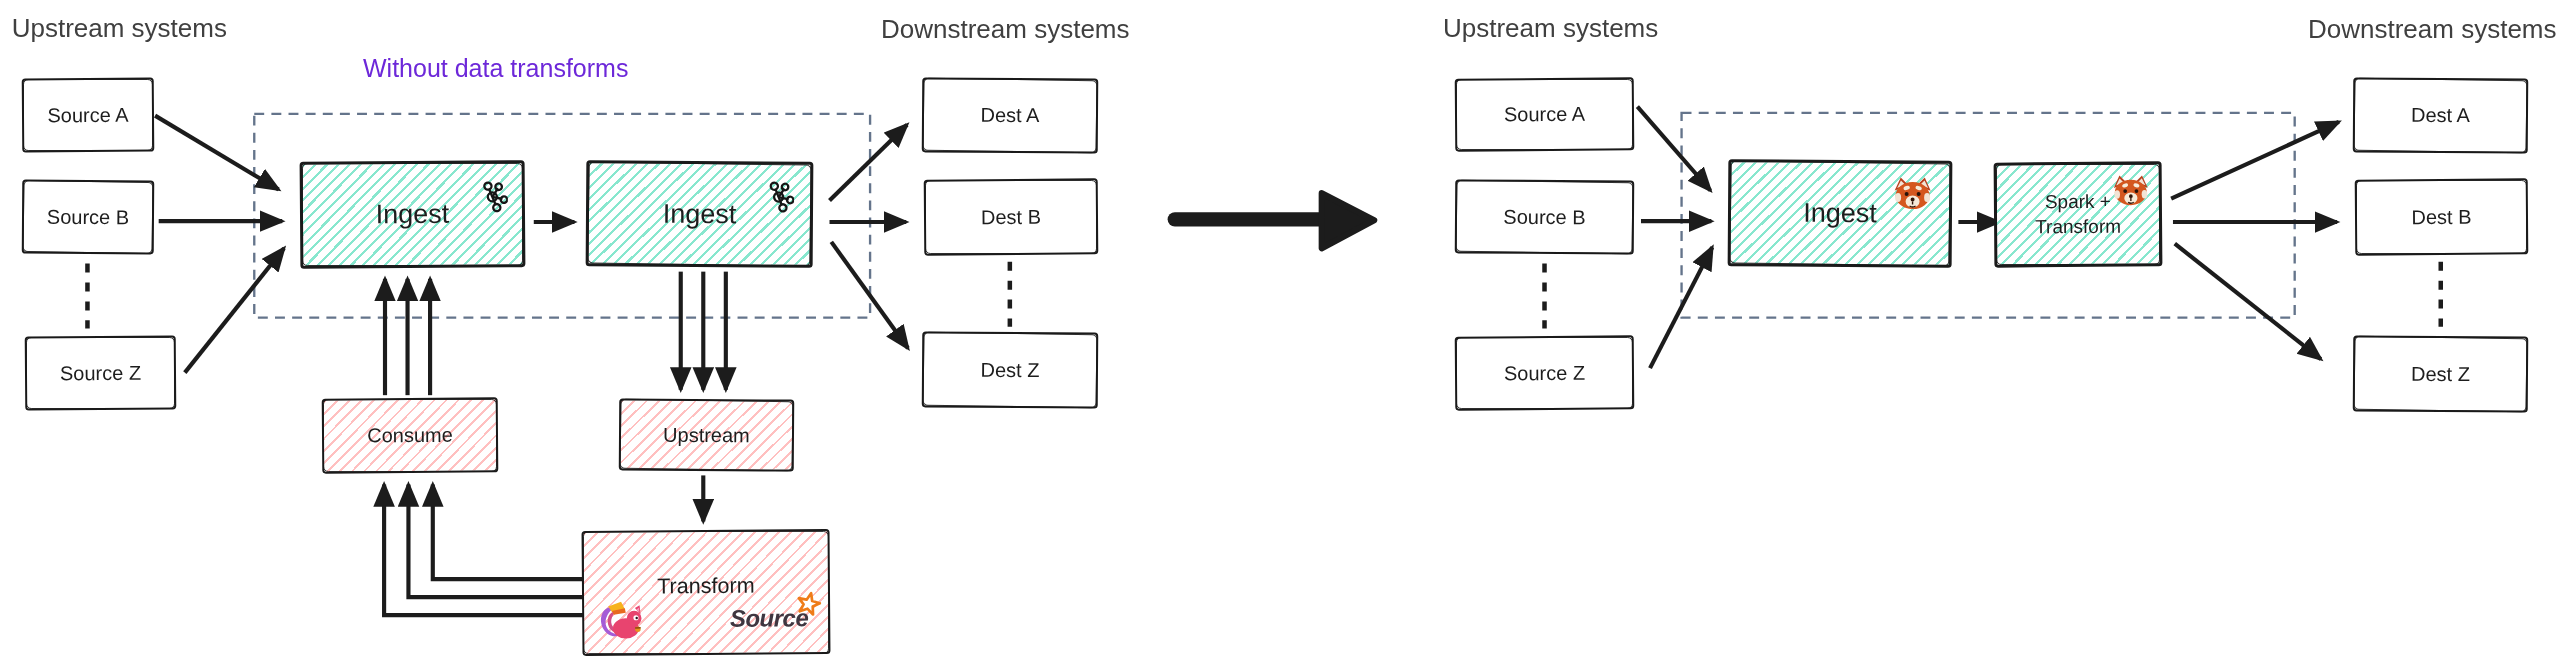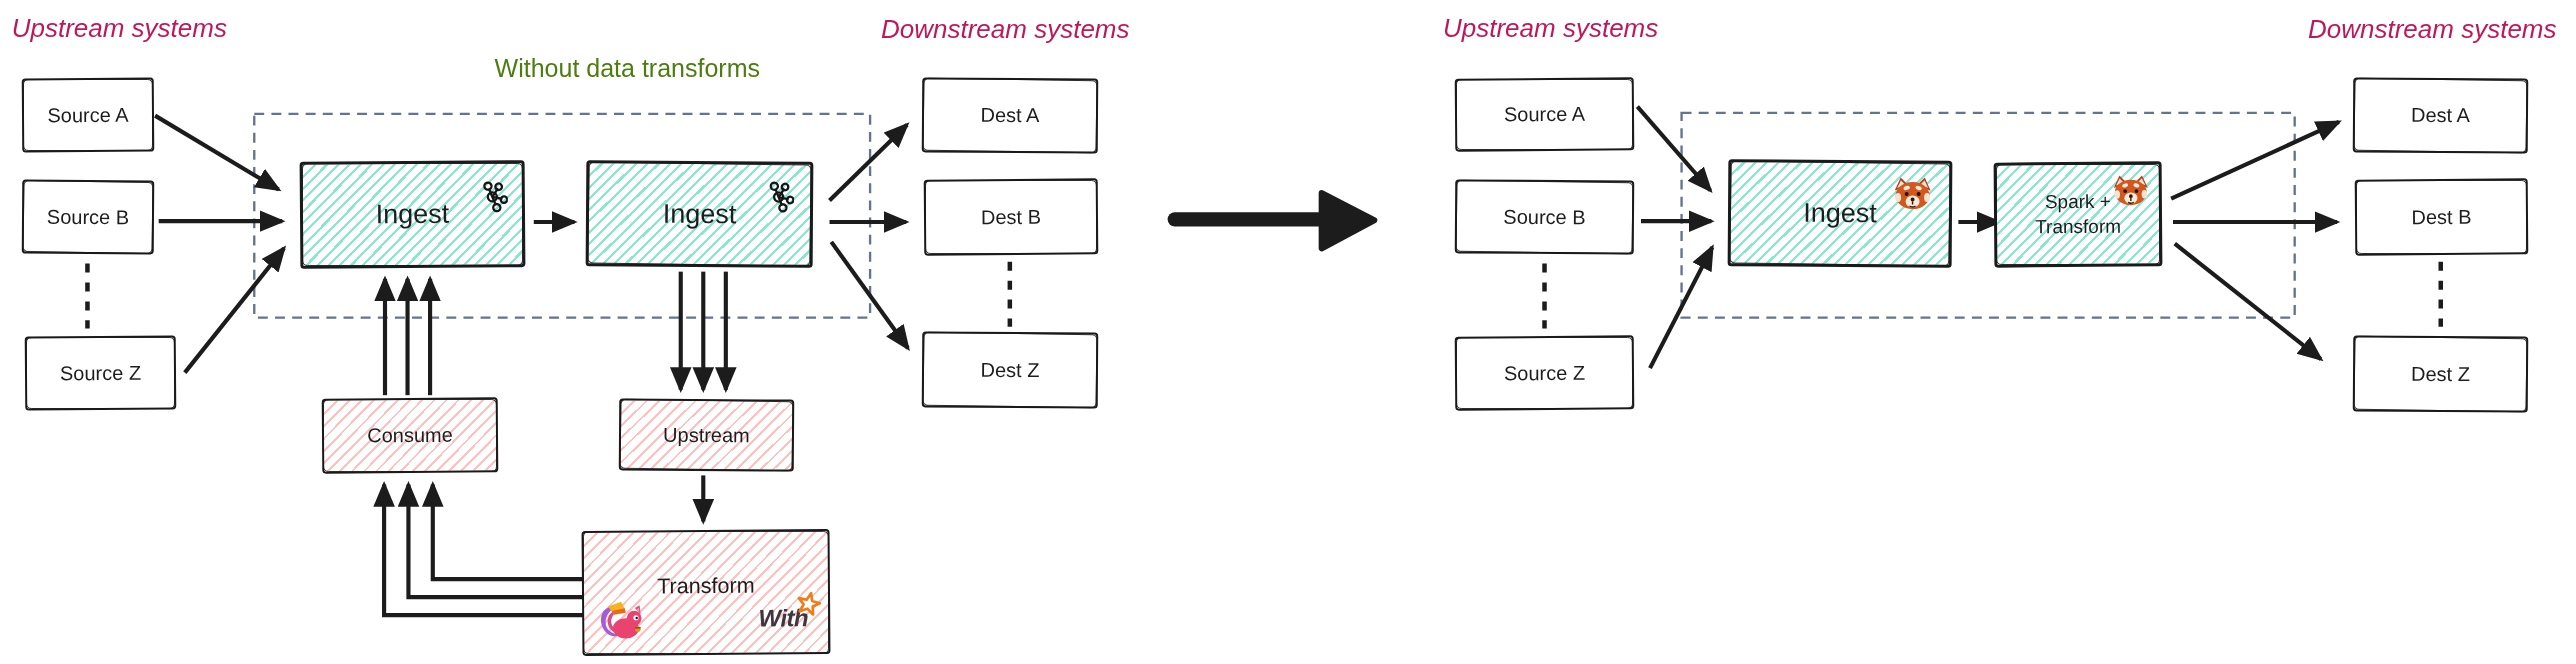--- a/index.html
+++ b/index.html
@@ -1,22 +1,22 @@
 <!DOCTYPE html>
 <html style="font-size:14.4px"><head>
 <meta charset="utf-8">
 <style>
   html,body{margin:0;padding:0;background:#ffffff;}
   .canvas{
     position:relative;width:2576px;height:665px;background:#ffffff;
     font-family:"Liberation Sans",sans-serif;color:#1c1c1c;overflow:hidden;
   }
   .overlay{position:absolute;left:0;top:0;width:2576px;height:665px;pointer-events:none;}
-  .lbl{position:absolute;font-size:26px;font-weight:400;color:#be185d;white-space:nowrap;font-style:italic;}
-  .title{position:absolute;font-size:25px;color:#4d7c0f;text-align:right;white-space:nowrap;}
+  .lbl{position:absolute;font-size:26px;font-weight:400;color:#404040;white-space:nowrap;}
+  .title{position:absolute;font-size:25px;color:#6d28d9;text-align:left;white-space:nowrap;}
   .box{
     position:absolute;display:flex;align-items:center;justify-content:center;
     background:#fff;border:2.7px solid #1b1b1b;border-radius:3.6px;box-sizing:border-box;
     font-size:20px;color:#1d1d1d;
   }
   .box::before{
     content:'';position:absolute;inset:-0.9px;border:1.4px solid rgba(25,25,25,.85);
     border-radius:5.4px;transform:rotate(.45deg);pointer-events:none;
   }
   .teal{
@@ -176,21 +176,21 @@
         <polygon points="41,9 46,6 47,16" fill="#e8446f"></polygon>
         <polygon points="42.5,10.5 45.3,8.8 45.8,13.8" fill="#f59ab8"></polygon>
         <circle cx="42" cy="19.5" r="2.8" fill="#ffffff"></circle>
         <circle cx="42.8" cy="19.8" r="1.3" fill="#2a0f1f"></circle>
         <circle cx="44" cy="32" r="3" fill="#e8911f"></circle>
         <path d="M41,30.5 L47,30.5" stroke="#8a4a0e" stroke-width="1.6"></path>
       </svg>
     </span>
 
     <span class="spark-wrap">
-      <span class="spark-text">With</span>
+      <span class="spark-text">Source</span>
       <svg class="spark-star" width="27" height="27" viewBox="0 0 30 30">
         <path d="M15,3 L18.2,11.2 L27,11.6 L20.2,17 L22.6,25.5 L15,20.7 L7.4,25.5 L9.8,17 L3,11.6 L11.8,11.2 Z" fill="#ffffff" stroke="#ef7c18" stroke-width="3" stroke-linejoin="round" transform="rotate(14 15 15)"></path>
       </svg>
     </span>
   </div>
 
   <div class="lbl" style="left:1443px;top:12.6px">Upstream systems</div>
   <div class="lbl" style="left:2308px;top:14.4px">Downstream systems</div>
 
   <div class="box r-neg" style="left:1455px;top:78px;width:179px;height:73px">

